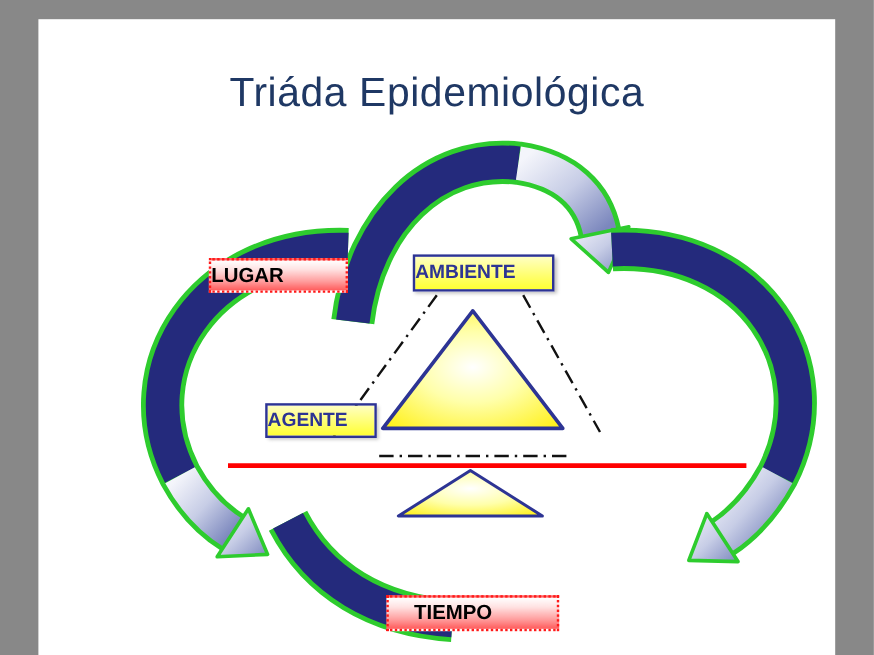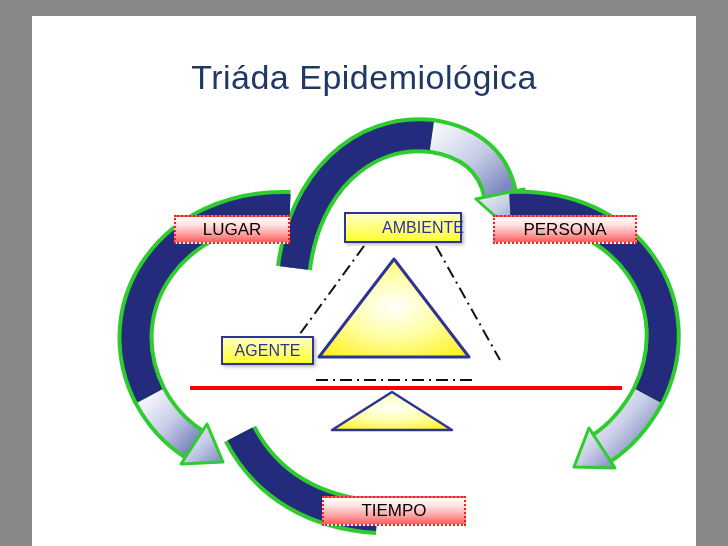--- a/index.html
+++ b/index.html
@@ -15,44 +15,44 @@
     position:absolute;
     top:42px;left:0;right:0;
     text-align:center;
     font-size:34px;
     color:#1f3864;
     letter-spacing:0.5px;
   }
   .diagram-svg{position:absolute;left:0;top:0;width:728px;height:546px;}
   .label-box{
     position:absolute;
-    display:flex;align-items:center;justify-content:center;
-    font-weight:normal;
+    display:flex;align-items:center;
+    font-weight:bold;
     box-sizing:border-box;
     white-space:nowrap;
   }
   .red-box{
     border:2px dotted #ff1a1a;
     background:linear-gradient(180deg,#ffffff 0%,#ffe2e2 30%,#ff9d9d 70%,#ff5c5c 100%);
     color:#000000;
     font-size:17px;
   }
   .yellow-box{
     border:2px solid #2d3494;
     background:linear-gradient(180deg,#ffffc2 0%,#ffff33 100%);
     color:#2d3494;
     font-size:16px;
     box-shadow:2px 2px 3px rgba(0,0,0,0.25);
   }
   .box-lugar  {left:142px;top:199px;width:116px;height:29px;}
-  .box-ambiente{left:312px;top:196px;width:118px;height:31px;padding-left:40px;}
+  .box-ambiente{left:312px;top:196px;width:118px;height:31px;}
   .box-persona{left:461px;top:199px;width:144px;height:29px;}
   .box-agente {left:189px;top:320px;width:93px;height:29px;}
   .box-huesped{left:443px;top:340px;width:99px;height:29px;}
-  .box-tiempo {left:290px;top:480px;width:144px;height:30px;}
+  .box-tiempo {left:290px;top:480px;width:144px;height:30px;padding-left:21px;}
 </style>
 </head>
 <body>
 
 <div class="slide">
 
   <div class="title">Triáda Epidemiológica</div>
 
   <svg class="diagram-svg" viewBox="0 0 728 546">
     <defs>
@@ -111,23 +111,20 @@
   </svg>
 
   <div class="label-box red-box box-lugar">
     <span>LUGAR</span>
   </div>
 
   <div class="label-box yellow-box box-ambiente">
     <span>AMBIENTE</span>
   </div>
 
-  <div class="label-box red-box box-persona">
-    <span>PERSONA</span>
-  </div>
 
   <div class="label-box yellow-box box-agente">
     <span>AGENTE</span>
   </div>
 
 
   <div class="label-box red-box box-tiempo">
     <span>TIEMPO</span>
   </div>
 

